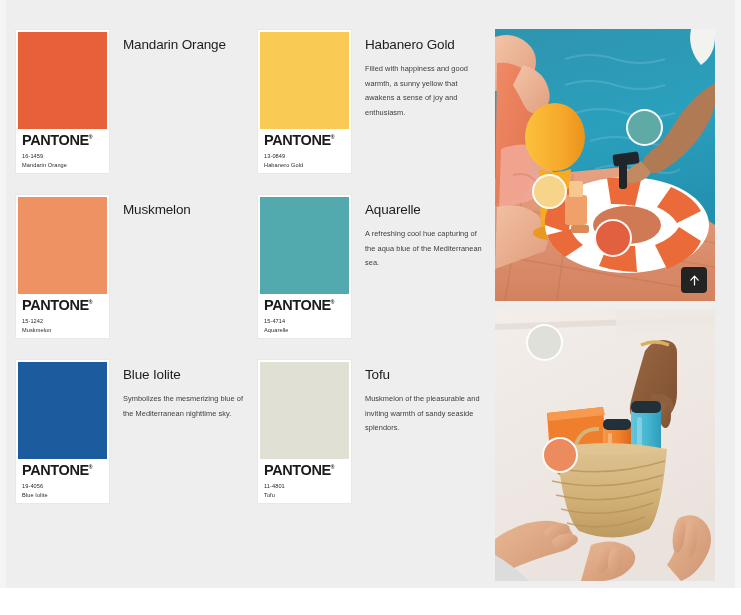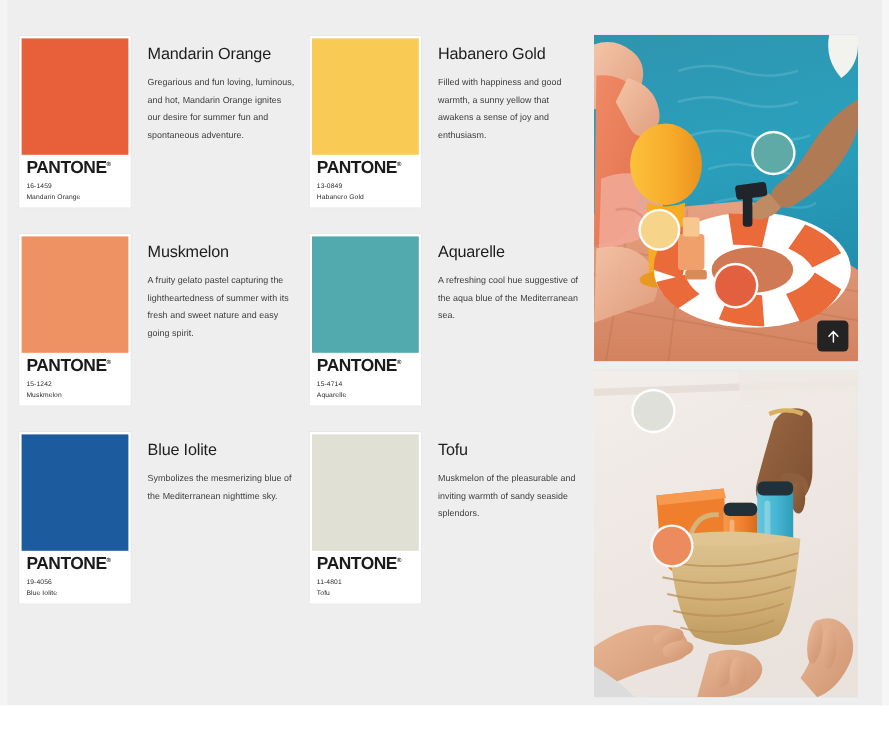--- a/index.html
+++ b/index.html
@@ -214,21 +214,20 @@
       <div class="chip">
         <div class="chip-color" style="background: rgb(232, 96, 58);"></div>
         <div class="chip-label">
           <div class="chip-wordmark"><span>PANTONE</span><sup>®</sup></div>
           <div class="chip-code">16-1459</div>
           <div class="chip-name">Mandarin Orange</div>
         </div>
       </div>
       <div class="card-text">
         <h2 class="card-title">Mandarin Orange</h2>
-        <p class="card-desc">Gregarious and fun loving, luminous, and hot, Mandarin Orange ignites our desire for summer fun and spontaneous adventure.</p>
       </div>
     </div>
 
     <div class="pantone-card col1 row0">
       <div class="chip">
         <div class="chip-color" style="background: rgb(249, 203, 85);"></div>
         <div class="chip-label">
           <div class="chip-wordmark"><span>PANTONE</span><sup>®</sup></div>
           <div class="chip-code">13-0849</div>
           <div class="chip-name">Habanero Gold</div>
@@ -244,36 +243,35 @@
       <div class="chip">
         <div class="chip-color" style="background: rgb(238, 145, 99);"></div>
         <div class="chip-label">
           <div class="chip-wordmark"><span>PANTONE</span><sup>®</sup></div>
           <div class="chip-code">15-1242</div>
           <div class="chip-name">Muskmelon</div>
         </div>
       </div>
       <div class="card-text">
         <h2 class="card-title">Muskmelon</h2>
-        <p class="card-desc">A fruity gelato pastel capturing the lightheartedness of summer with its fresh and sweet nature and easy going spirit.</p>
       </div>
     </div>
 
     <div class="pantone-card col1 row1">
       <div class="chip">
         <div class="chip-color" style="background: rgb(82, 170, 174);"></div>
         <div class="chip-label">
           <div class="chip-wordmark"><span>PANTONE</span><sup>®</sup></div>
           <div class="chip-code">15-4714</div>
           <div class="chip-name">Aquarelle</div>
         </div>
       </div>
       <div class="card-text">
         <h2 class="card-title">Aquarelle</h2>
-        <p class="card-desc">A refreshing cool hue suggestive of the aqua blue of the Mediterranean sea.</p>
+        <p class="card-desc">A refreshing cool hue capturing of the aqua blue of the Mediterranean sea.</p>
       </div>
     </div>
 
     <div class="pantone-card col0 row2">
       <div class="chip">
         <div class="chip-color" style="background: rgb(27, 91, 158);"></div>
         <div class="chip-label">
           <div class="chip-wordmark"><span>PANTONE</span><sup>®</sup></div>
           <div class="chip-code">19-4056</div>
           <div class="chip-name">Blue Iolite</div>

